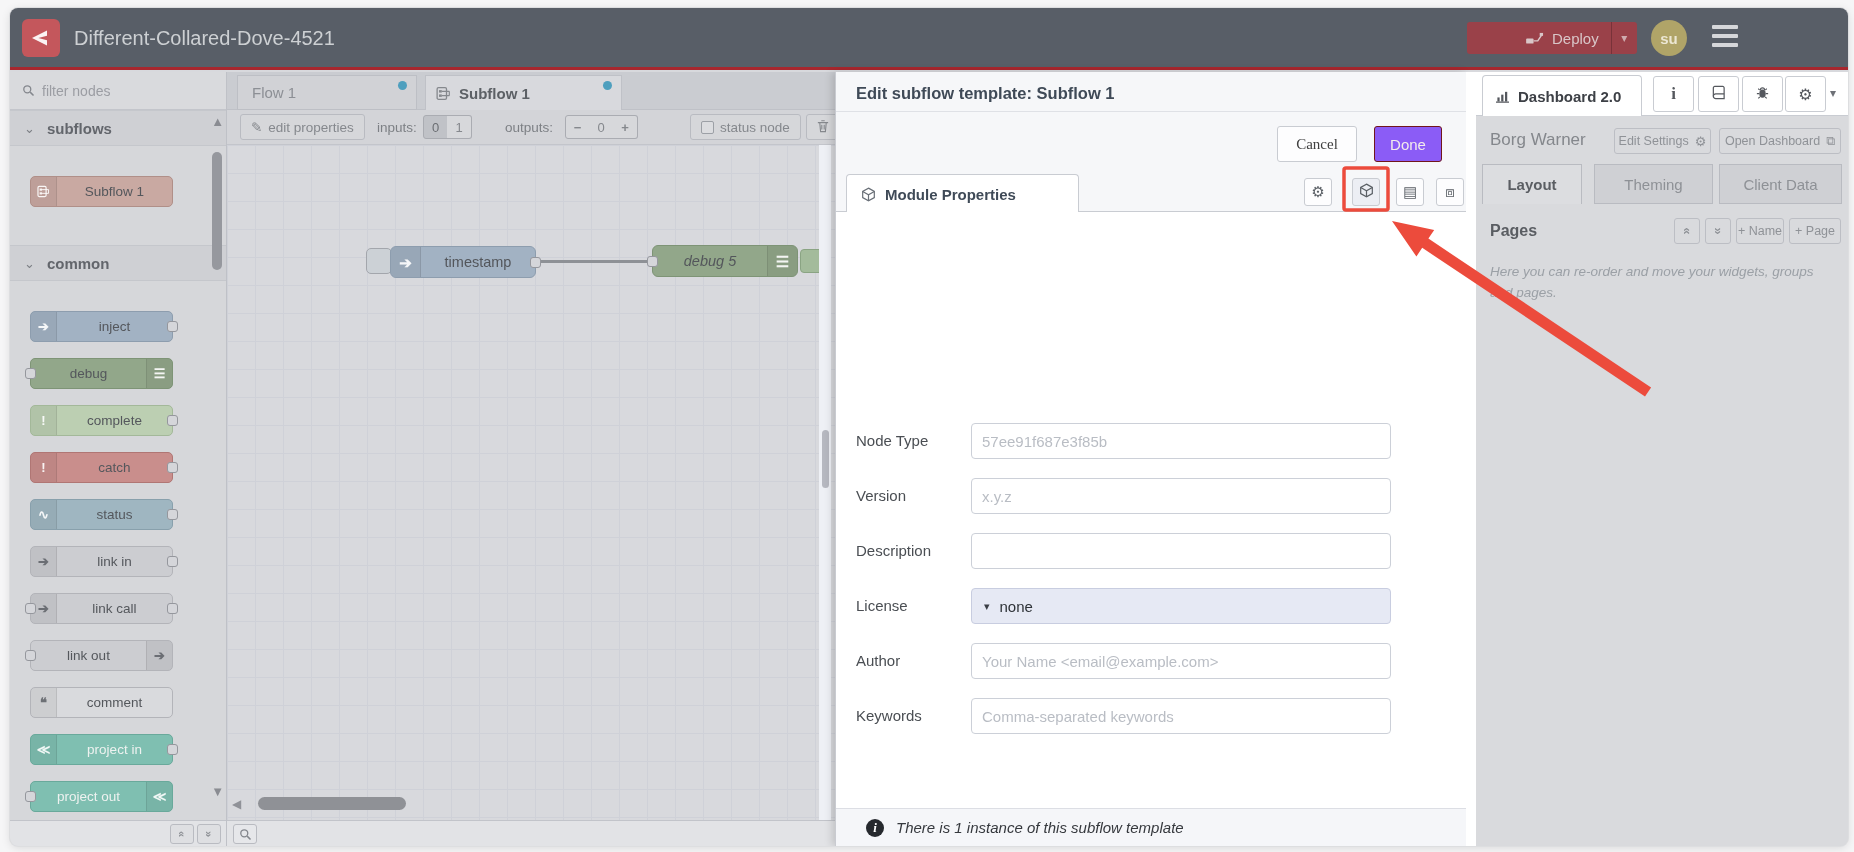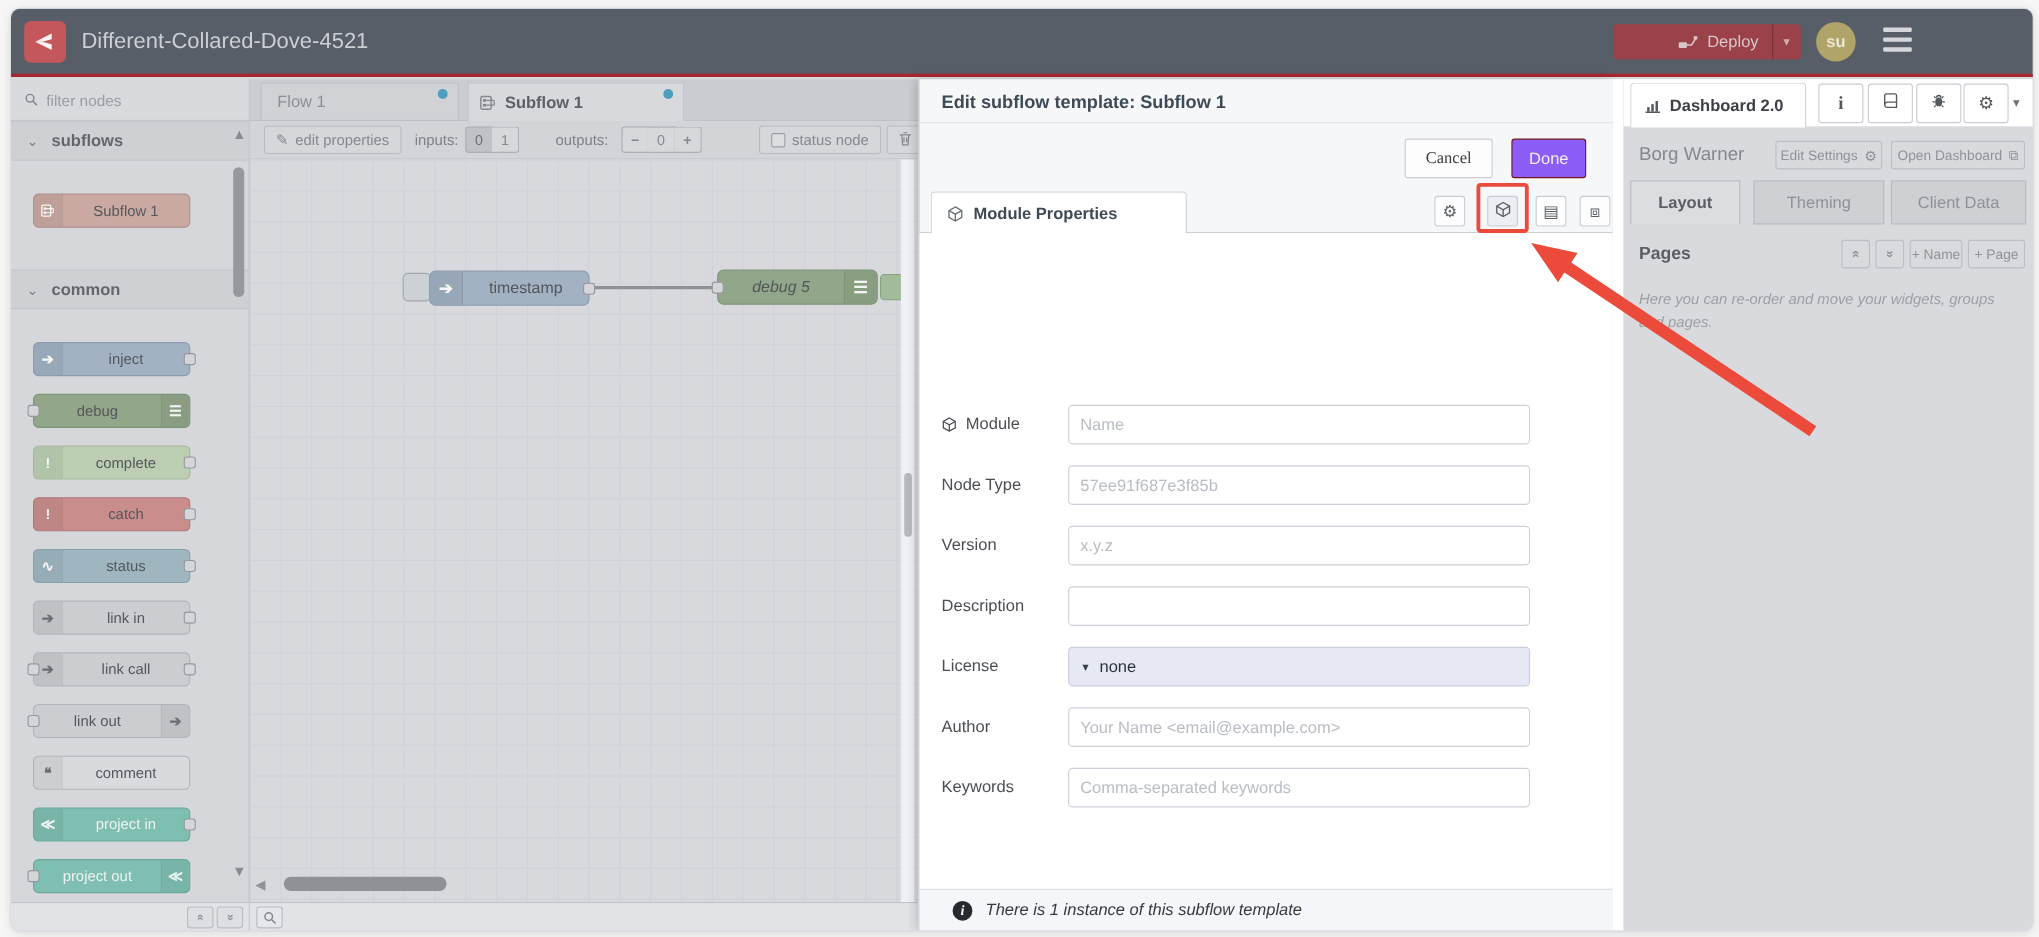--- a/index.html
+++ b/index.html
@@ -444,32 +444,20 @@
           </div>
           <div class="ibtn ib-doc">
               <span>▤</span>
             </div>
           <div class="ibtn ib-frame">
               <span>⧈</span>
             </div>
         </div>
 
         <div class="tray-body">
-          <div class="form-row r0">
-            <label>
-              <span class="cube-ic">
-                <svg viewBox="0 0 16 16" width="14" height="14">
-                    <path d="M8 1.2L14.2 4.7v6.6L8 14.8 1.8 11.3V4.7z" fill="none" stroke="currentColor" stroke-width="1.3"></path>
-                    <path d="M1.8 4.7L8 8.2l6.2-3.5M8 8.2v6.6" fill="none" stroke="currentColor" stroke-width="1.3"></path>
-                  </svg>
-              </span>
-              <span>Module</span>
-            </label>
-            <input placeholder="Name" style="">
-          </div>
           <div class="form-row r1">
             <label>
                 <span>Node Type</span>
               </label>
             <input placeholder="57ee91f687e3f85b" style="">
           </div>
           <div class="form-row r2">
             <label>
                 <span>Version</span>
               </label>

